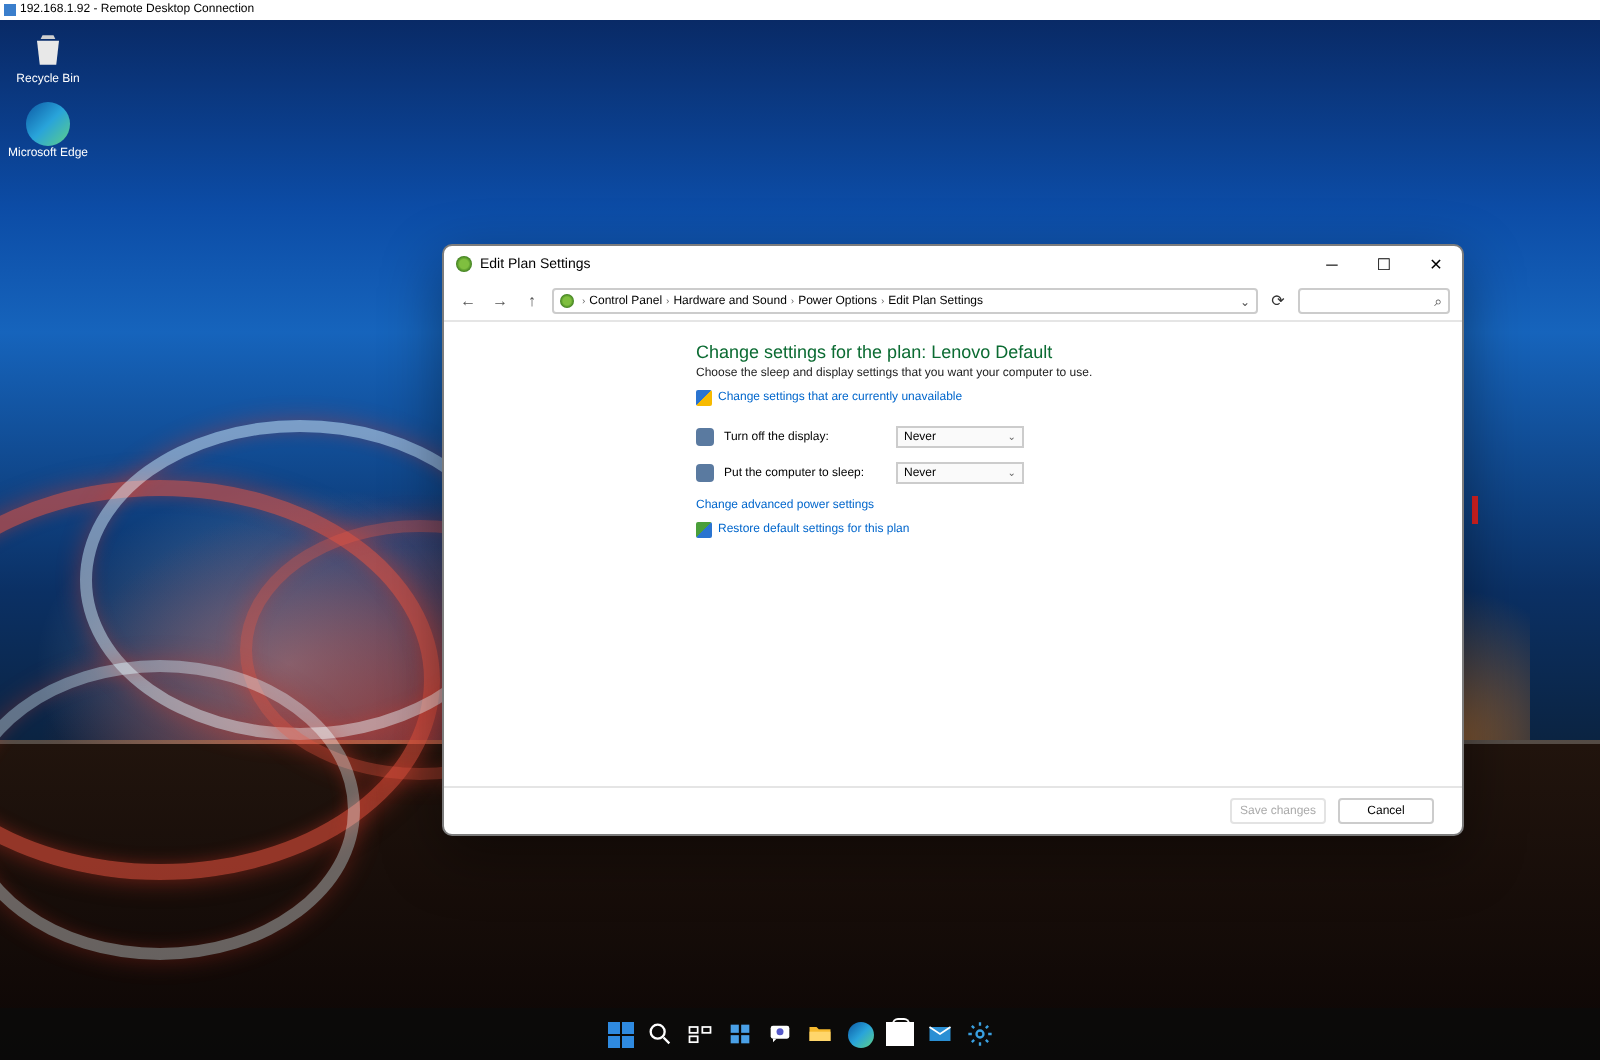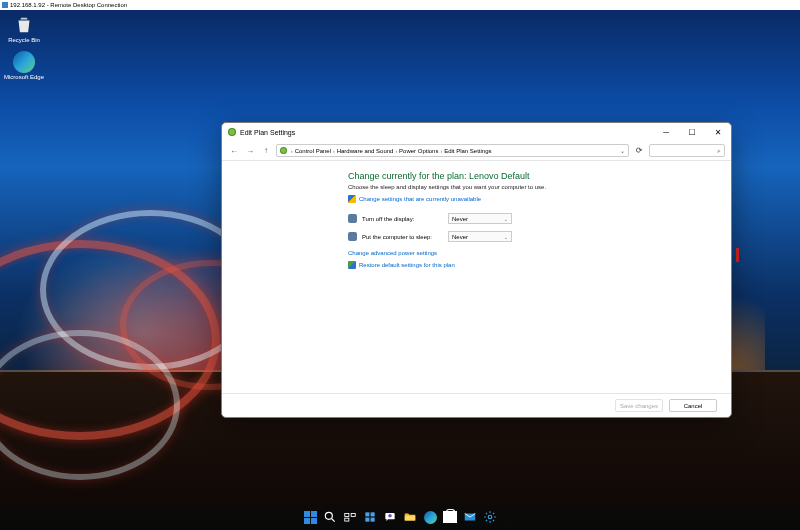--- a/index.html
+++ b/index.html
@@ -177,21 +177,21 @@
         <span class="crumb">Edit Plan Settings</span>
         <span class="chevron">⌄</span>
       </div>
       <div class="refresh-btn">⟳</div>
       <div class="search">
         <span class="mag">⌕</span>
       </div>
     </div>
 
     <div class="cp-body">
-      <div class="cp-heading">Change currently for the plan: Lenovo Default</div>
+      <div class="cp-heading">Change settings for the plan: Lenovo Default</div>
       <div class="cp-sub">Choose the sleep and display settings that you want your computer to use.</div>
       <div class="cp-link">
         <span class="shield"></span>
         <span>Change settings that are currently unavailable</span>
       </div>
 
       <div class="setting-row">
         <span class="sicon"></span>
         <span class="slabel">Turn off the display:</span>
         <div class="dropdown">

